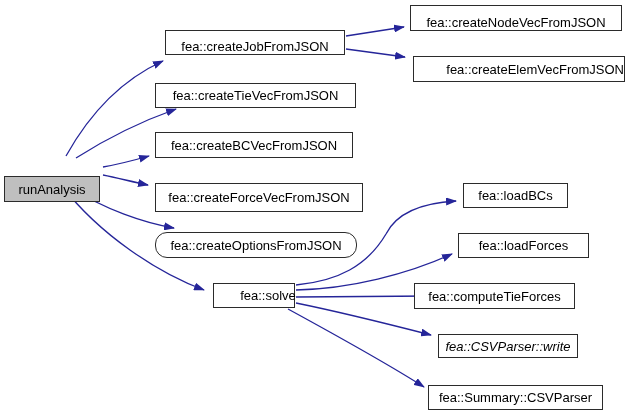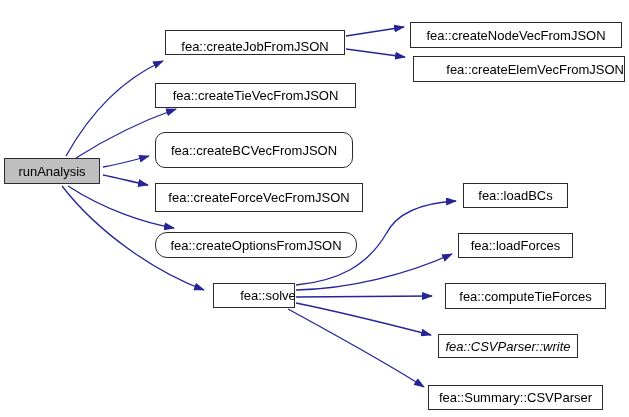--- a/index.html
+++ b/index.html
@@ -25,21 +25,21 @@
     position:absolute;
     box-sizing:border-box;
     display:flex;align-items:center;justify-content:center;
     background:var(--node-fill);
     border:1.5px solid var(--node-border);
     color:var(--text);
     font-size:13px;
     white-space:nowrap;
     cursor:pointer;
   }
-  .node.root{background:var(--root-fill);}
+  .node.root{background:var(--root-fill);margin-top:18px;}
 </style>
 </head>
 <body>
 
 <div class="stage">
 
   <svg class="edges" viewBox="0 0 629 417" xmlns="http://www.w3.org/2000/svg">
     <defs>
       <marker id="arrow" markerUnits="userSpaceOnUse" markerWidth="11" markerHeight="8" refX="10" refY="4" orient="auto">
         <path class="ah" d="M0,0 L11,4 L0,8 Z"></path>
@@ -65,53 +65,53 @@
   </div>
 
   <div class="node" style="left:165px;top:30px;width:180px;height:25px;align-items:flex-end;">
     <span>fea::createJobFromJSON</span>
   </div>
 
   <div class="node" style="left:155px;top:83px;width:201px;height:25px;">
     <span>fea::createTieVecFromJSON</span>
   </div>
 
-  <div class="node" style="left:155px;top:132px;width:198px;height:36px;border-radius:10px;">
+  <div class="node" style="left:155px;top:132px;width:198px;height:26px;">
     <span>fea::createBCVecFromJSON</span>
   </div>
 
   <div class="node" style="left:155px;top:183px;width:208px;height:29px;">
     <span>fea::createForceVecFromJSON</span>
   </div>
 
   <div class="node" style="left:155px;top:232px;width:202px;height:26px;border-radius:12px;">
     <span>fea::createOptionsFromJSON</span>
   </div>
 
   <div class="node" style="left:213px;top:283px;width:82px;height:25px;padding-left:28px;">
     <span>fea::solve</span>
   </div>
 
-  <div class="node" style="left:410px;top:22px;width:212px;height:26px;">
+  <div class="node" style="left:410px;top:5px;width:212px;height:26px;align-items:flex-end;">
     <span>fea::createNodeVecFromJSON</span>
   </div>
 
   <div class="node" style="left:413px;top:56px;width:212px;height:26px;justify-content:flex-end;">
     <span>fea::createElemVecFromJSON</span>
   </div>
 
   <div class="node" style="left:463px;top:183px;width:105px;height:25px;">
     <span>fea::loadBCs</span>
   </div>
 
-  <div class="node" style="left:458px;top:233px;width:115px;height:25px;">
+  <div class="node" style="left:458px;top:233px;width:131px;height:25px;">
     <span>fea::loadForces</span>
   </div>
 
-  <div class="node" style="left:445px;top:283px;width:161px;height:26px;">
+  <div class="node" style="left:414px;top:283px;width:161px;height:26px;">
     <span>fea::computeTieForces</span>
   </div>
 
   <div class="node" style="left:438px;top:334px;width:140px;height:24px;font-style:italic;">
     <span>fea::CSVParser::write</span>
   </div>
 
   <div class="node" style="left:428px;top:385px;width:175px;height:25px;">
     <span>fea::Summary::CSVParser</span>
   </div>

